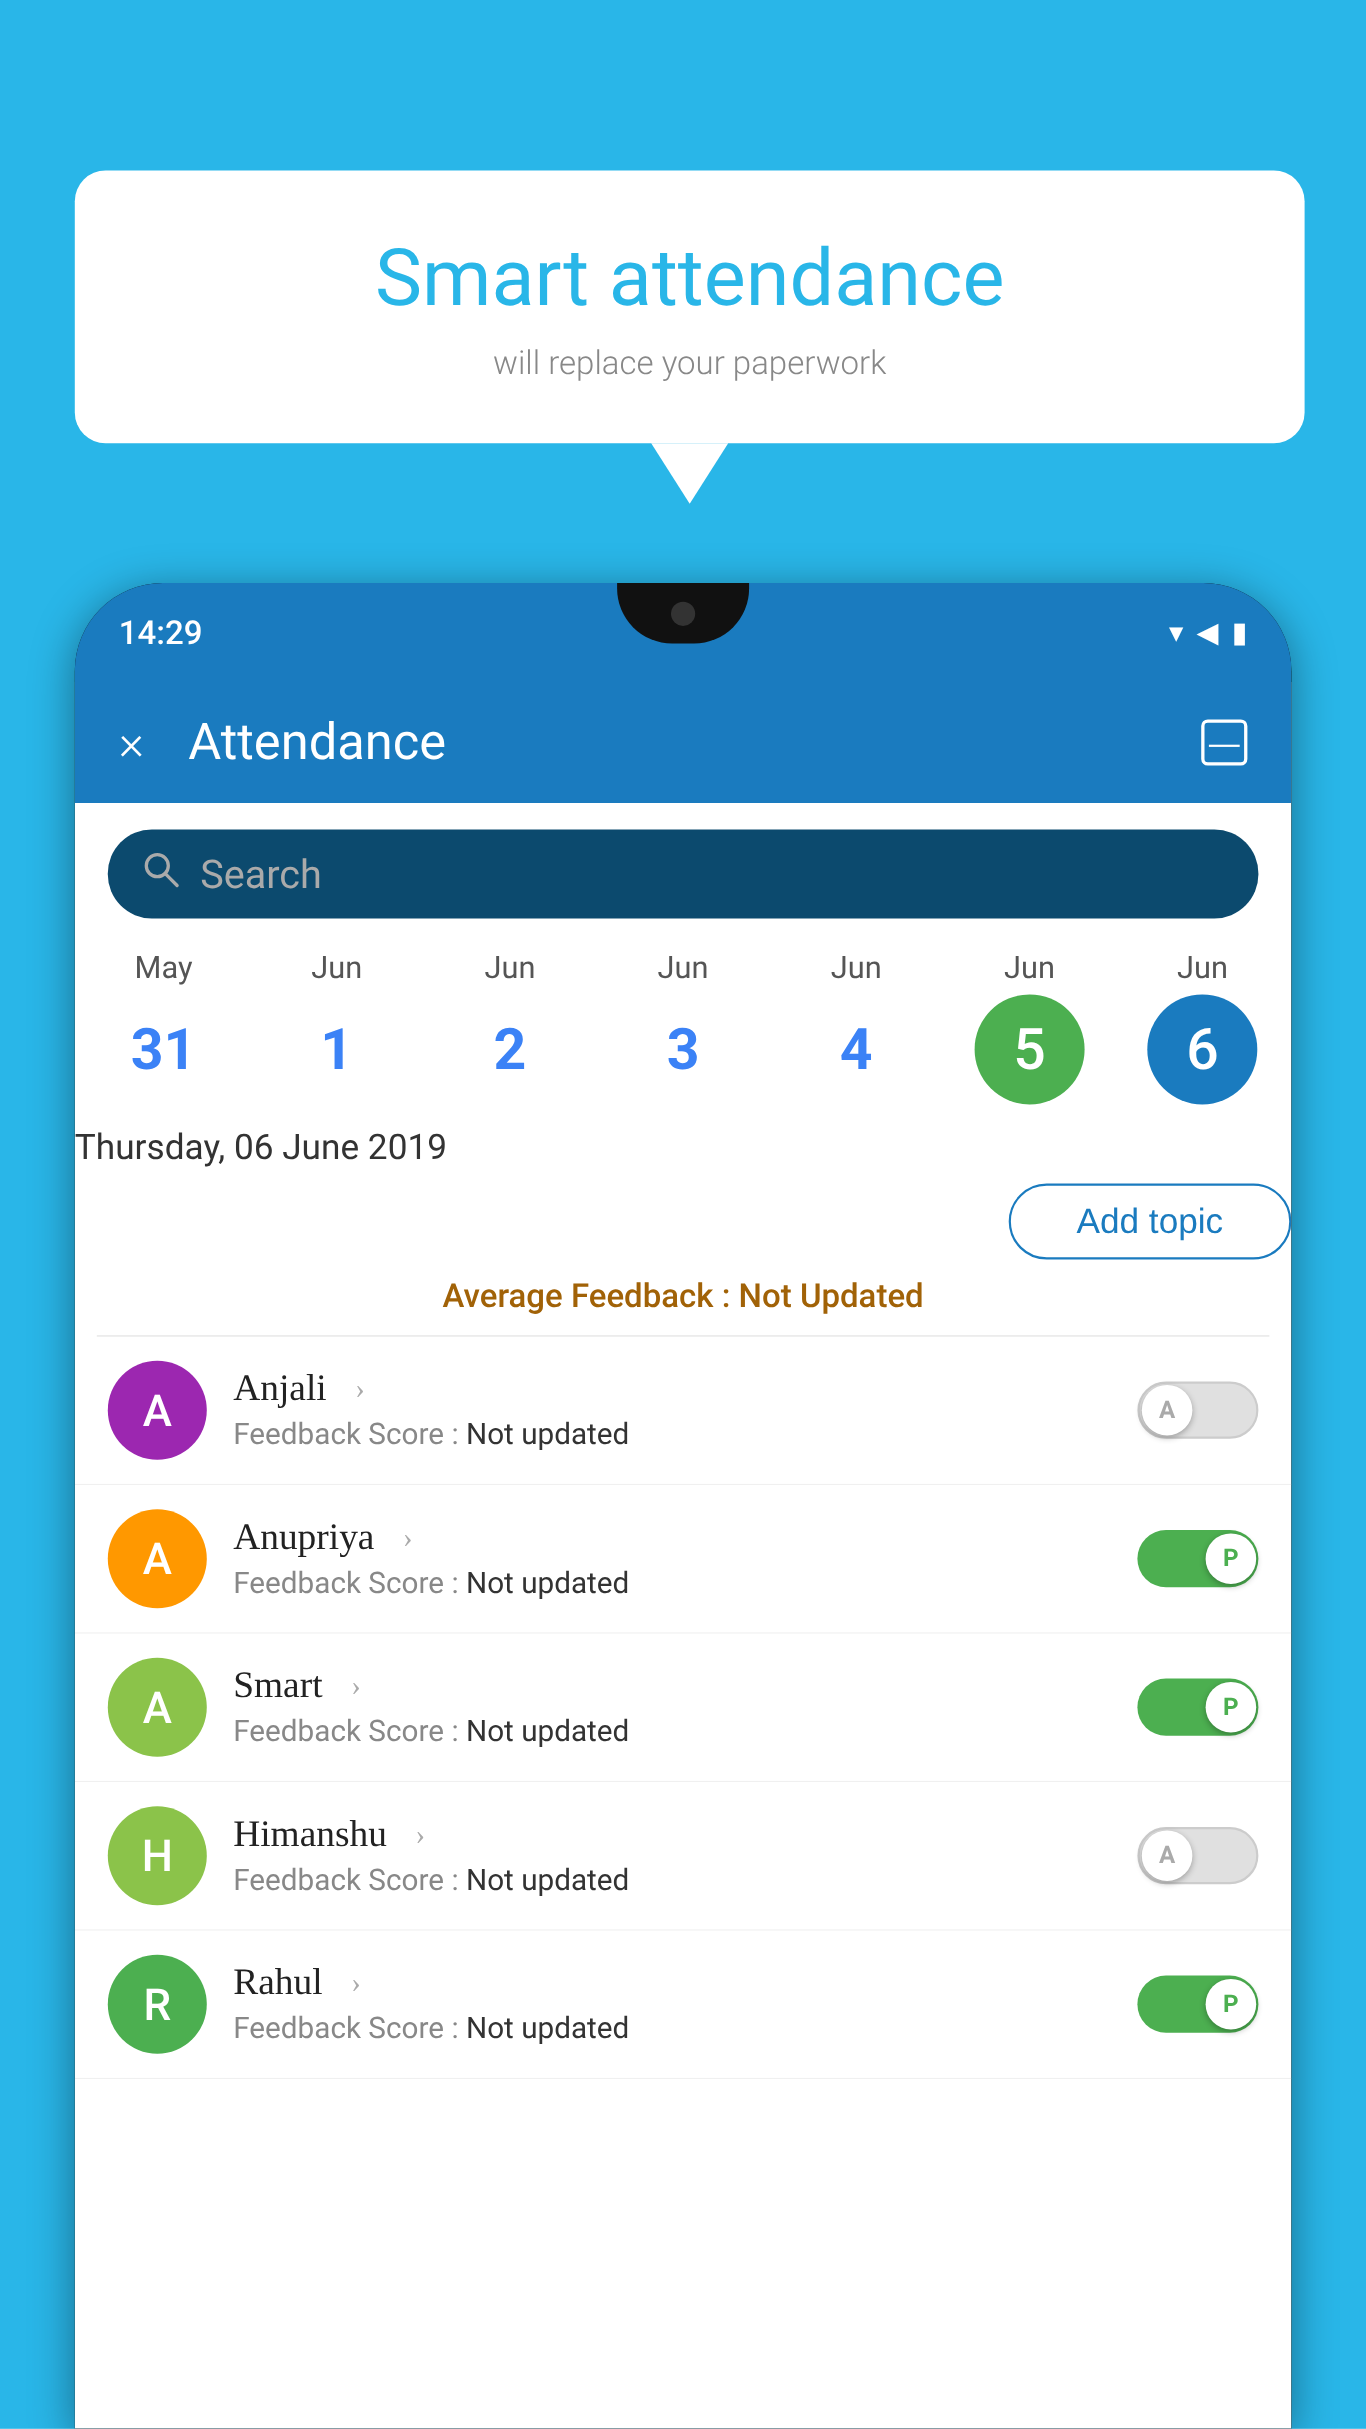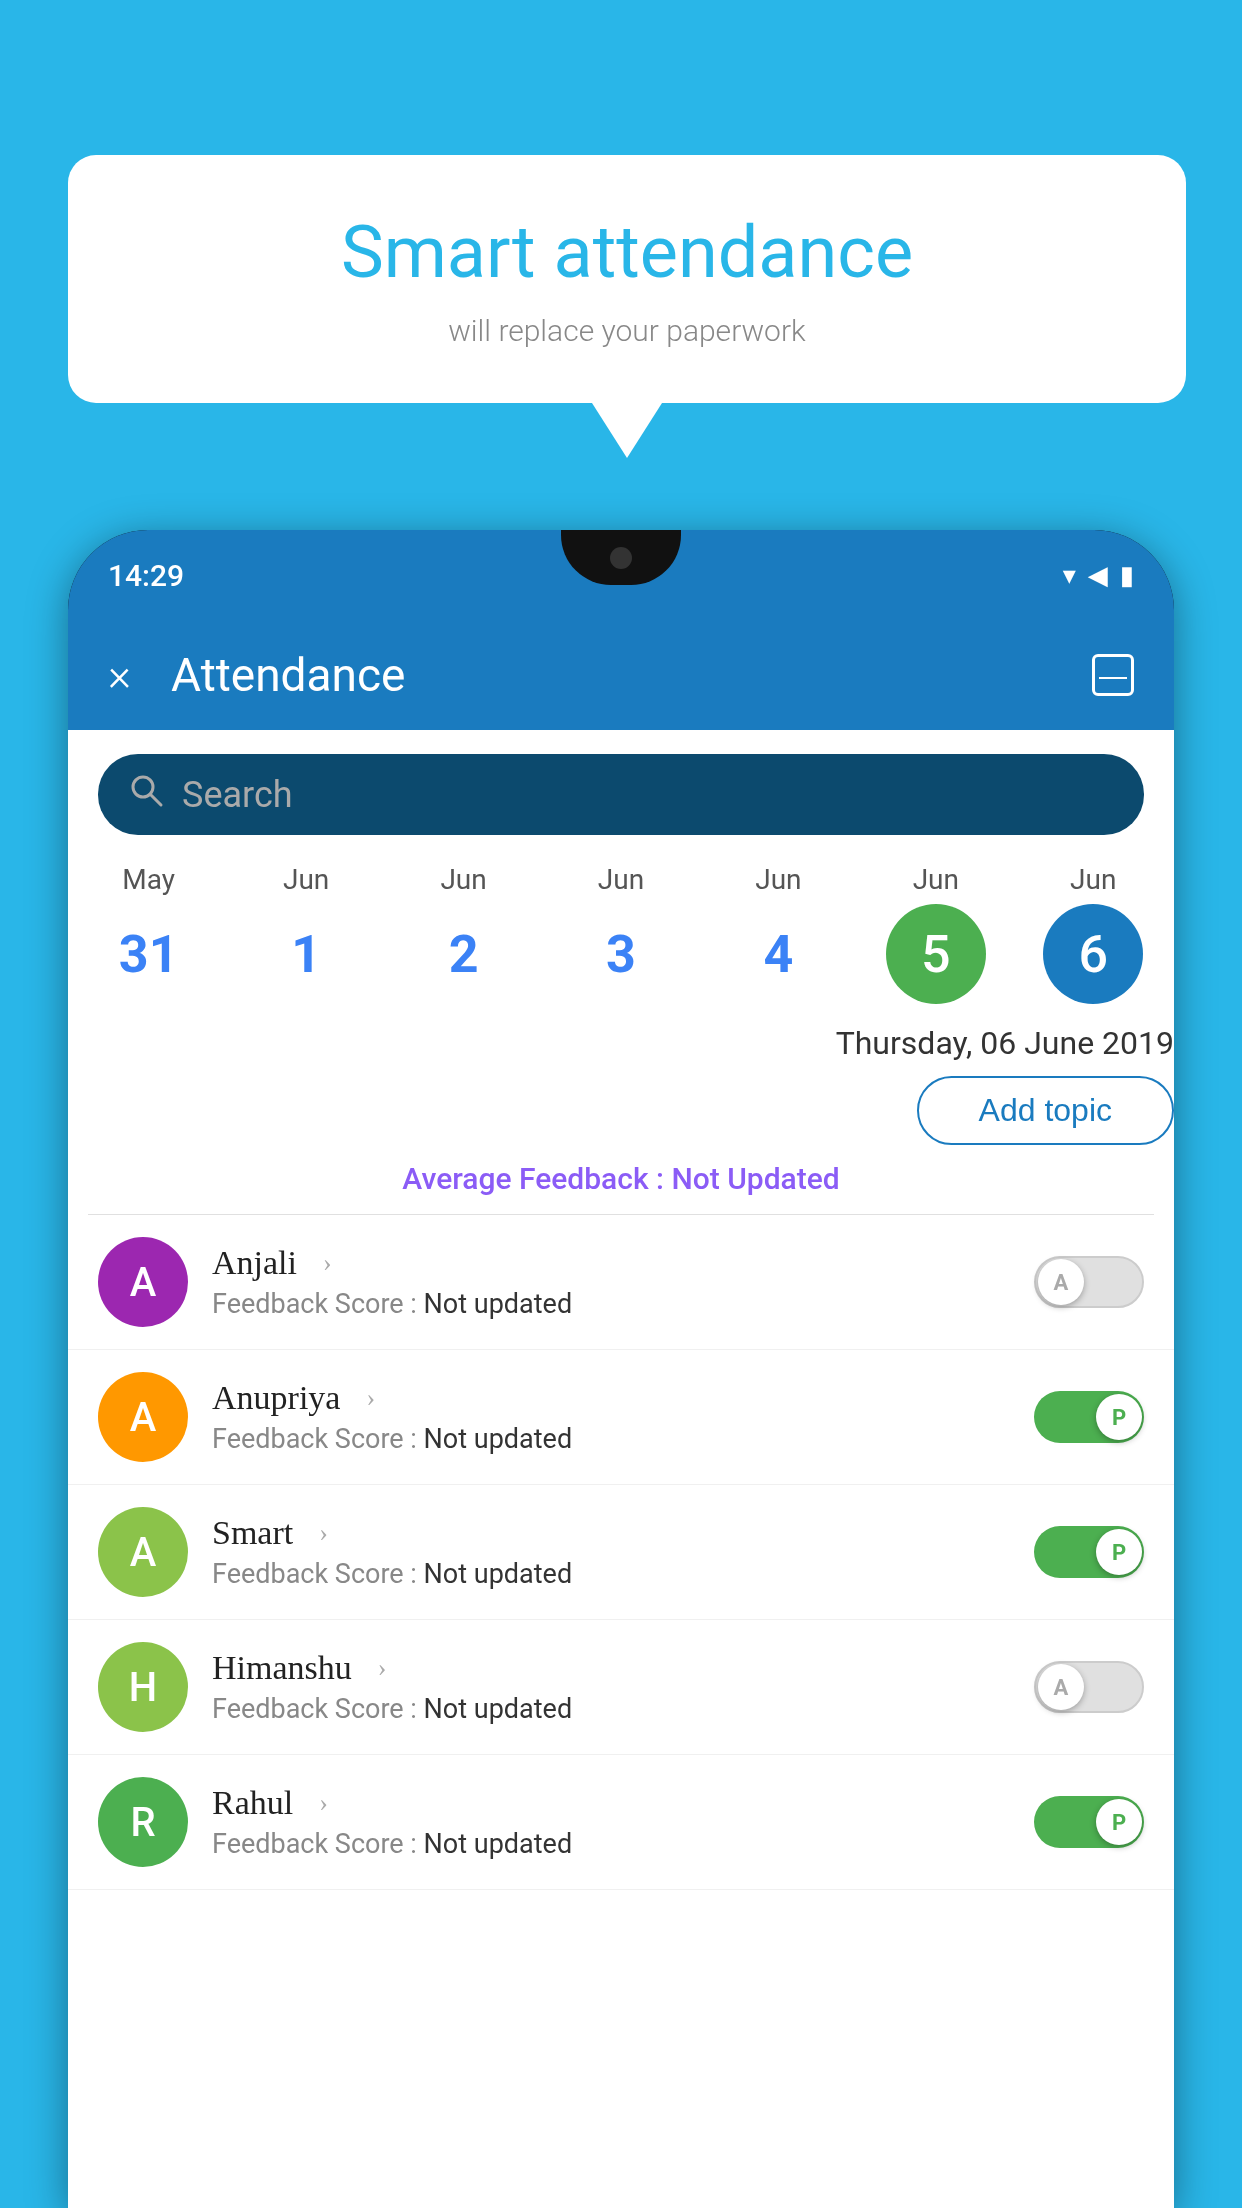--- a/index.html
+++ b/index.html
@@ -188,21 +188,21 @@
       font-weight: 500;
     }
     .date-num.selected {
       background: #1a7bbf;
       color: white;
       font-weight: 500;
     }
 
     
     .selected-date-label {
-      text-align: right;
+      text-align: left;
       font-size: 32px;
       color: #333;
       margin-top: 20px;
       margin-bottom: 14px;
       font-weight: 400;
     }
 
     
     .add-topic-btn {
       display: flex;
@@ -220,21 +220,21 @@
     }
 
     
     .avg-feedback {
       text-align: center;
       font-size: 30px;
       color: #888;
       margin-bottom: 18px;
     }
     .avg-feedback span {
-      color: #8b5cf6;
+      color: #a16207;
       font-weight: 500;
       margin-top: 12px;
     }
 
     
     .divider {
       height: 1px;
       background: #e0e0e0;
       margin: 0 20px;
     }

